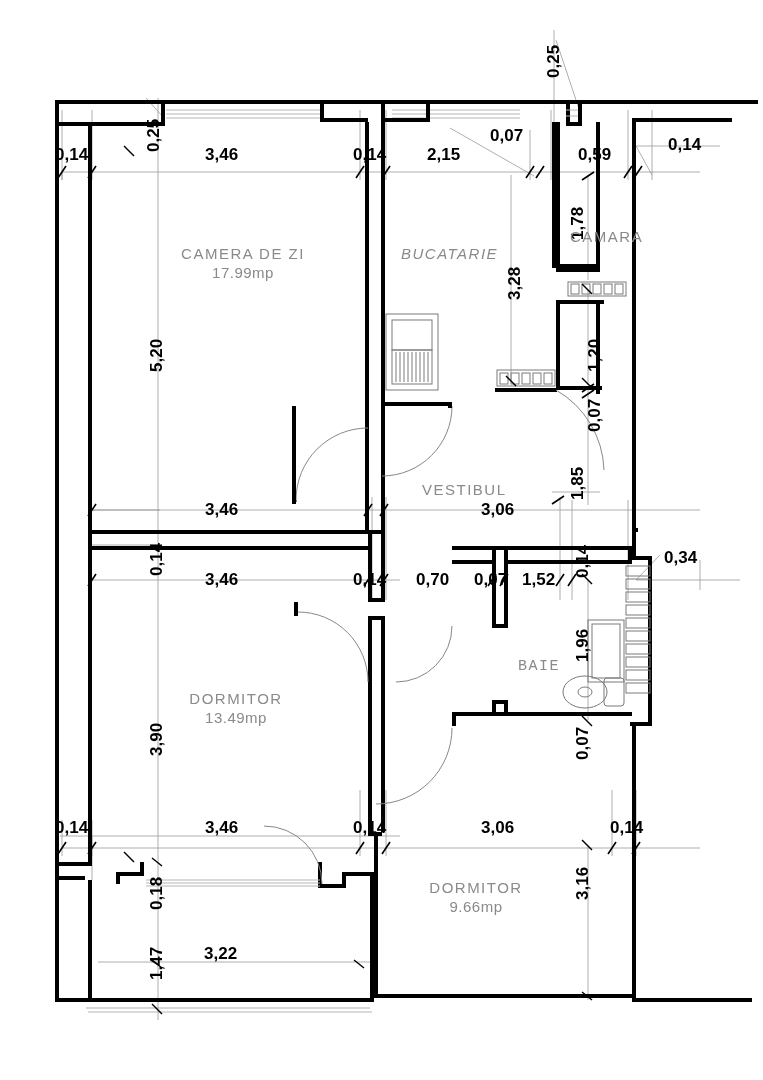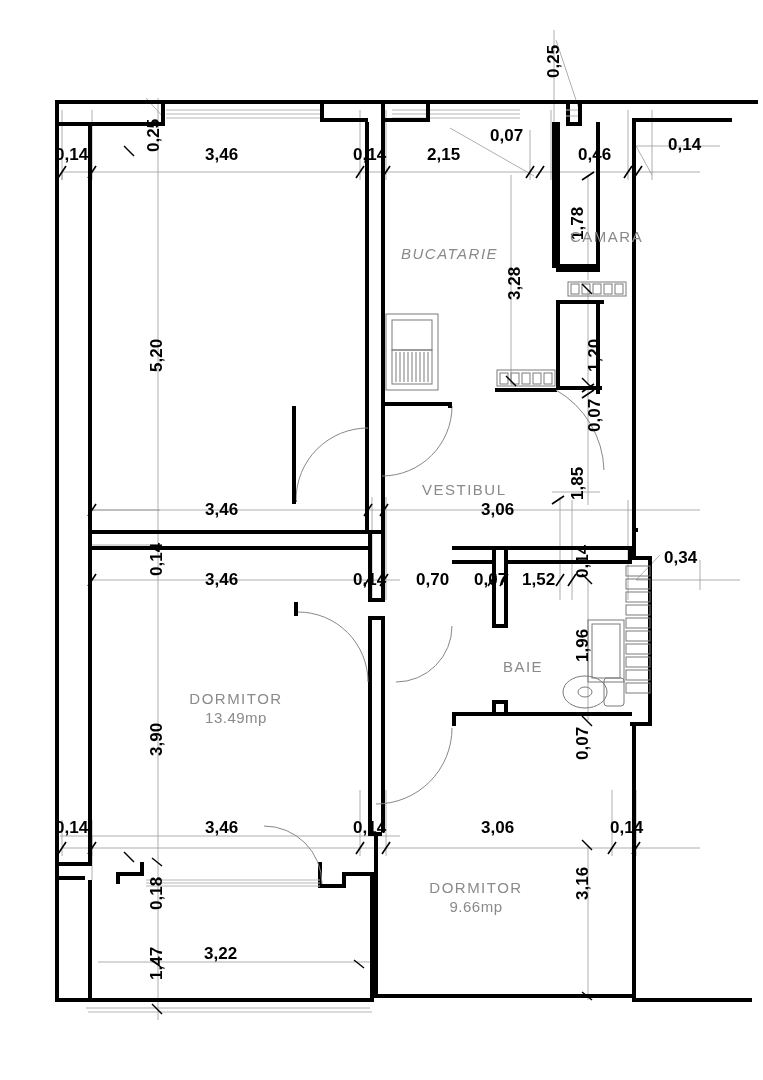--- a/index.html
+++ b/index.html
@@ -370,21 +370,21 @@
       <line x1="506" y1="376" x2="516" y2="386"></line>
       <line x1="124" y1="146" x2="134" y2="156"></line>
       <line x1="124" y1="852" x2="134" y2="862"></line>
     </g>
   </svg>
 
   <div class="dim" style="left:55px;  top:145px;">0,14</div>
   <div class="dim" style="left:205px; top:145px;">3,46</div>
   <div class="dim" style="left:353px; top:145px;">0,14</div>
   <div class="dim" style="left:427px; top:145px;">2,15</div>
-  <div class="dim" style="left:578px; top:145px;">0,46</div>
+  <div class="dim" style="left:578px; top:145px;">0,59</div>
   <div class="dim" style="left:668px; top:135px;">0,14</div>
   <div class="dim" style="left:490px; top:126px;">0,07</div>
 
   <div class="dim vert" style="left:144px; top:152px;">0,25</div>
   <div class="dim vert" style="left:544px; top:78px;">0,25</div>
 
   <div class="dim vert" style="left:147px; top:372px;">5,20</div>
   <div class="dim vert" style="left:147px; top:576px;">0,14</div>
   <div class="dim vert" style="left:147px; top:756px;">3,90</div>
   <div class="dim vert" style="left:147px; top:910px;">0,18</div>
@@ -411,39 +411,43 @@
   <div class="dim" style="left:664px; top:548px;text-align:right;">0,34</div>
 
   <div class="dim" style="left:55px;  top:818px;">0,14</div>
   <div class="dim" style="left:205px; top:818px;">3,46</div>
   <div class="dim" style="left:353px; top:818px;">0,14</div>
   <div class="dim" style="left:481px; top:818px;">3,06</div>
   <div class="dim" style="left:610px; top:818px;">0,14</div>
 
   <div class="dim" style="left:204px; top:944px;">3,22</div>
 
+  <div class="room" style="left:178px; top:245px; width:130px;">
+    <span>CAMERA DE ZI</span>
+    <span class="area">17.99mp</span>
+  </div>
 
   <div class="room" style="left:401px; top:245px; width:86px;font-style:italic;">
     <span>BUCATARIE</span>
   </div>
 
   <div class="room" style="left:570px; top:228px; width:70px;">
     <span>CAMARA</span>
   </div>
 
   <div class="room" style="left:409px; top:481px; width:80px;margin-left:13px;">
     <span>VESTIBUL</span>
   </div>
 
   <div class="room" style="left:188px; top:690px; width:96px;">
     <span>DORMITOR</span>
     <span class="area">13.49mp</span>
   </div>
 
-  <div class="room" style="left:500px; top:658px; width:46px;">
+  <div class="room" style="left:516px; top:658px; width:46px;font-family:Liberation Mono, monospace;">
     <span>BAIE</span>
   </div>
 
   <div class="room" style="left:428px; top:879px; width:96px;">
     <span>DORMITOR</span>
     <span class="area">9.66mp</span>
   </div>
 
 </div>
 

